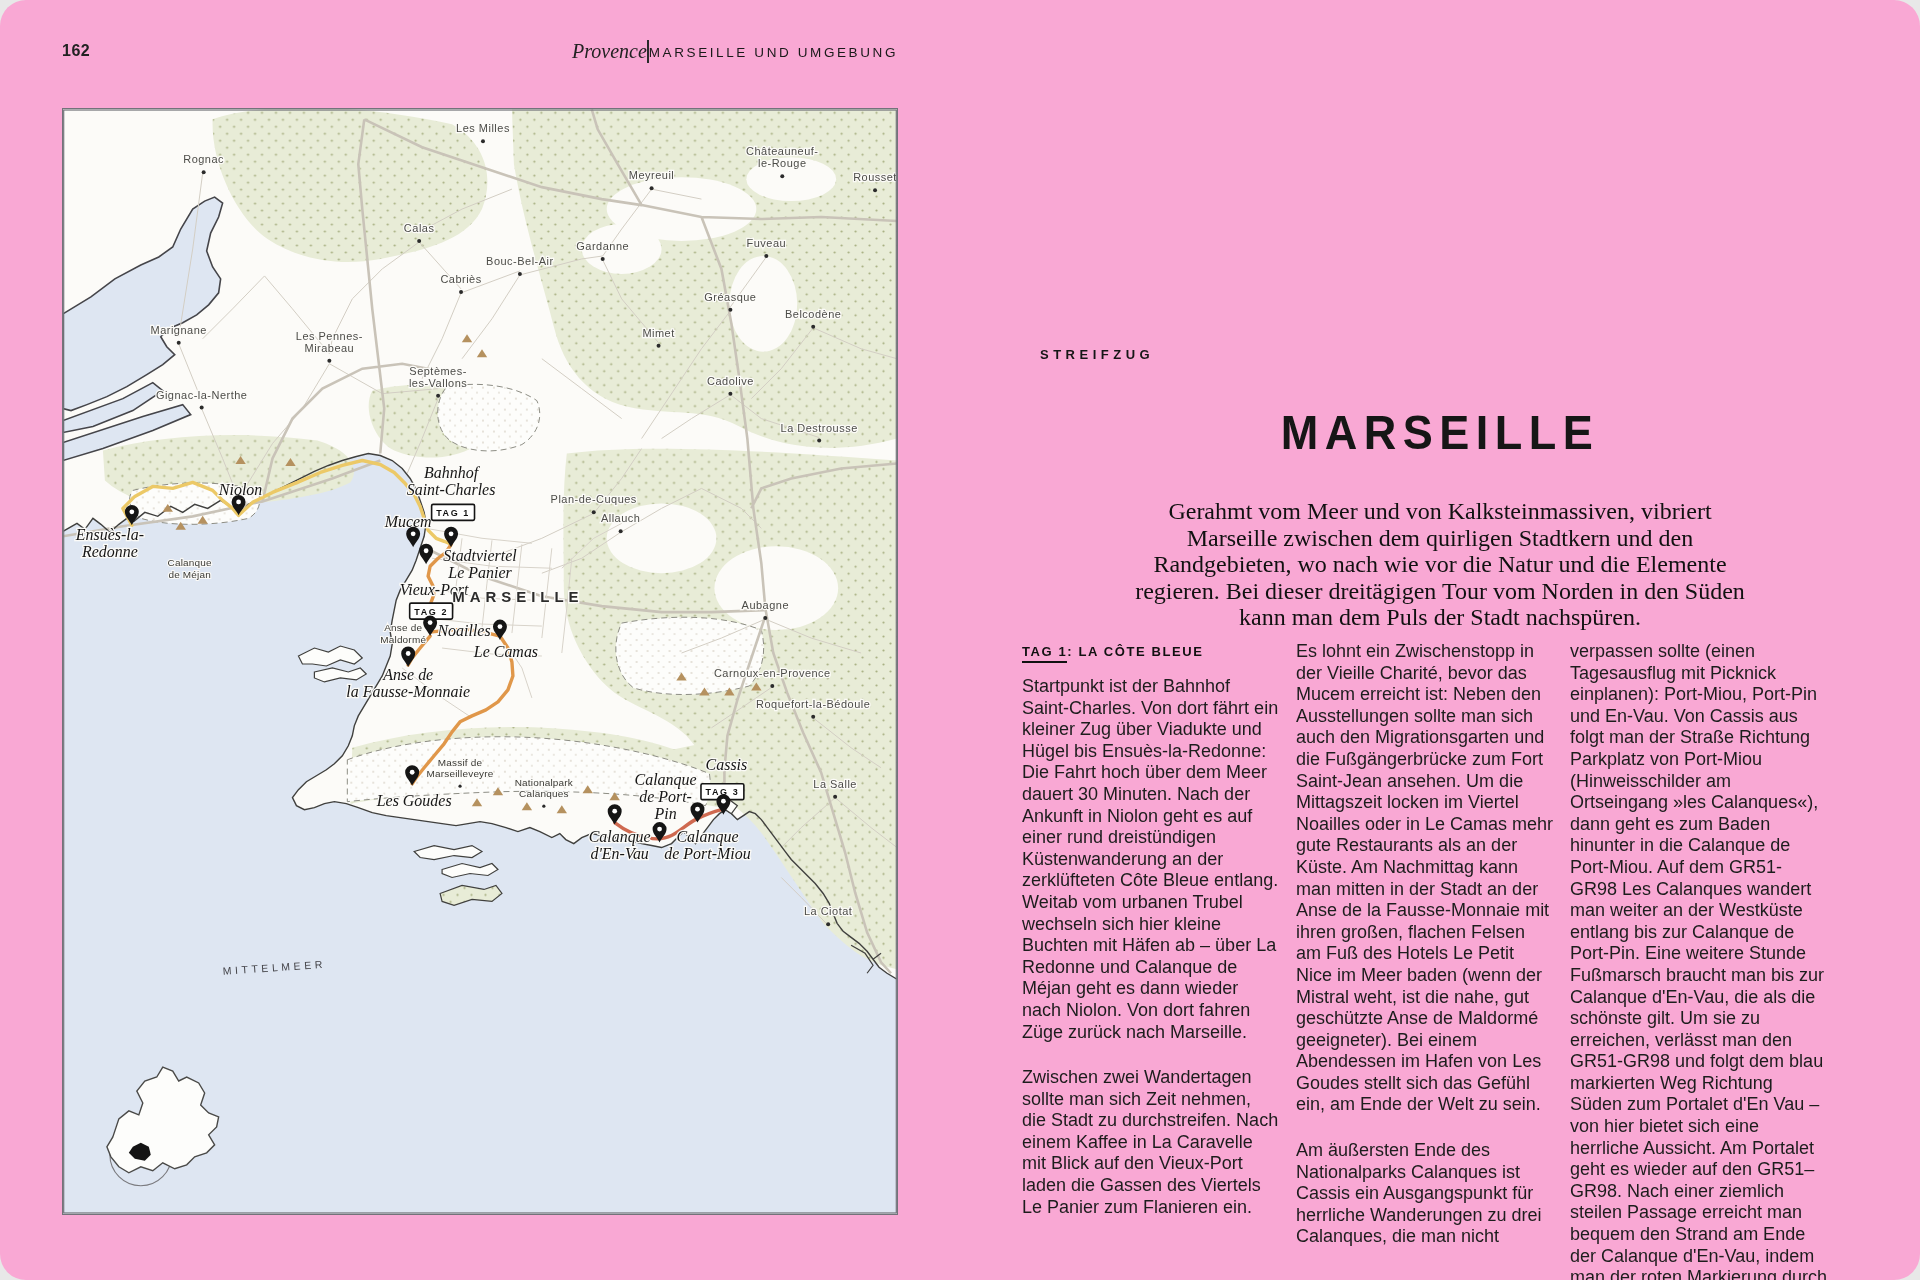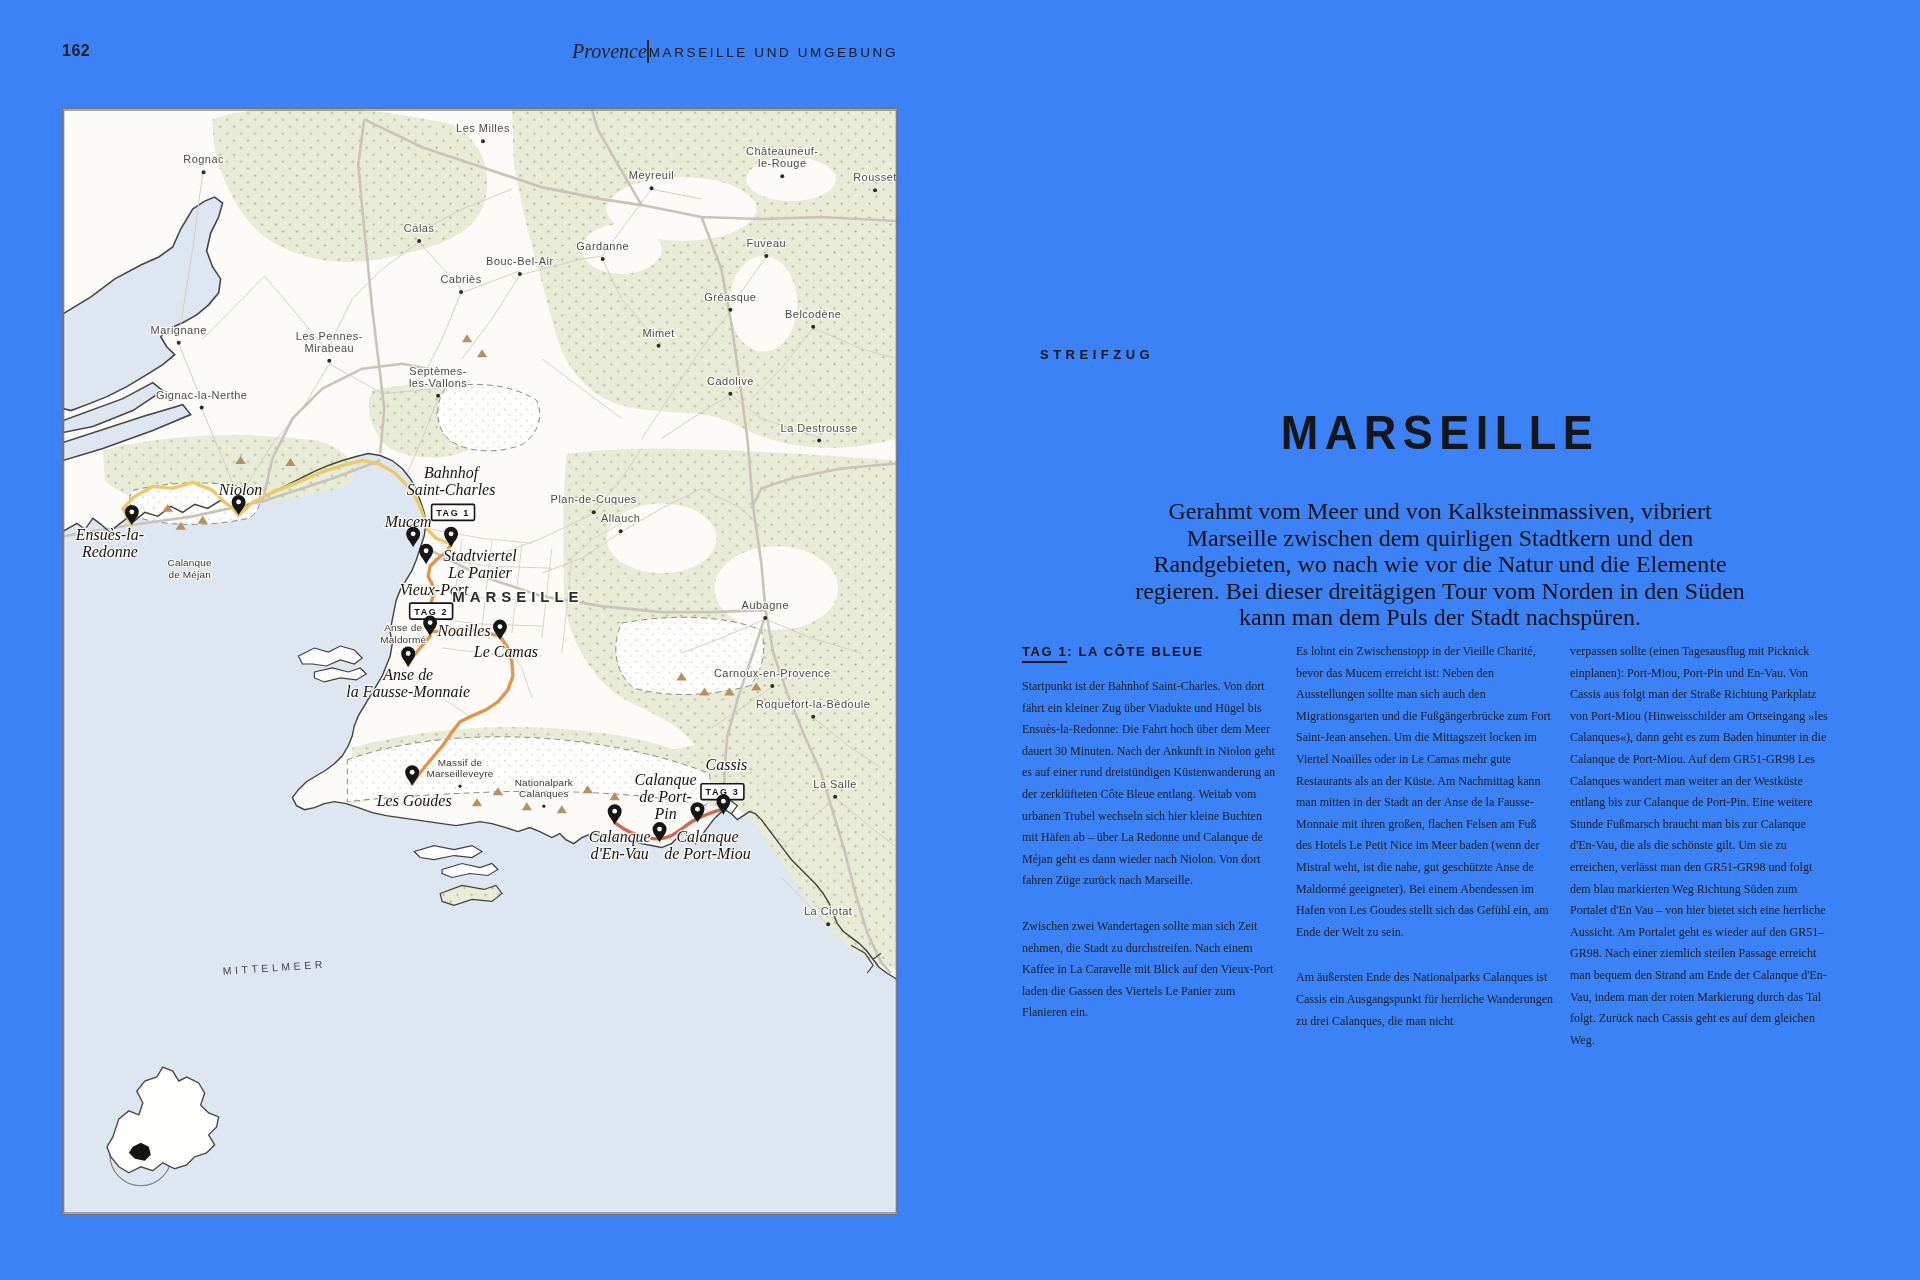--- a/index.html
+++ b/index.html
@@ -1,17 +1,17 @@
 <!DOCTYPE html>
 <html><head>
 <meta charset="utf-8">
 <style>
   html,body{margin:0;padding:0;background:#e8e8e8;}
-  .page{position:relative;width:1920px;height:1280px;background:#3b82f6;overflow:hidden;
-        font-family:"Liberation Sans",sans-serif;color:#1c1c1c;}
+  .page{position:relative;width:1920px;height:1280px;background:#f9a8d4;overflow:hidden;
+        font-family:"Liberation Sans",sans-serif;color:#1c1c1c;border-radius:26px;}
   
   .page-num{position:absolute;left:62px;top:42px;font-size:16px;font-weight:700;letter-spacing:.5px;color:#222;}
   .running-head{position:absolute;left:572px;top:40px;display:flex;align-items:center;}
   .rh-section{font-family:"Liberation Serif",serif;font-style:italic;font-size:20px;color:#222;}
   .rh-div{width:2px;height:23px;background:#2a2a2a;}
   .rh-title{font-size:13.5px;font-weight:400;letter-spacing:2.6px;color:#1a1a1a;padding-top:2px;}
   
   .map-wrap{position:absolute;left:62px;top:108px;width:836px;height:1107px;border:1px solid #73737a;box-sizing:border-box;background:#fcfbf8;}
   svg{display:block}
   .t-town{font-family:"Liberation Sans",sans-serif;font-size:11px;fill:#4c4c48;letter-spacing:.5px;text-anchor:middle;
@@ -32,21 +32,21 @@
          font-size:49px;font-weight:700;letter-spacing:7px;color:#161616;
          transform:scaleX(.92);transform-origin:center;white-space:nowrap;}
   .intro{position:absolute;left:1128px;top:498px;width:624px;text-align:center;
          font-family:"Liberation Serif",serif;font-size:24px;line-height:26.5px;color:#111;}
   .columns{position:absolute;left:1022px;top:641px;width:832px;display:flex;gap:16px;}
   .col{width:258px;flex:0 0 258px;}
   .col h3{margin:26px 0 13px 0;font-size:13px;font-weight:700;letter-spacing:1.6px;line-height:22px;color:#111;
           font-family:"Liberation Sans",sans-serif;}
   .col h3:first-child{margin-top:0;}
   .col h3 .tagu{border-bottom:2px solid #111;padding-bottom:2px;}
-  .col p{margin:0 0 24px 0;font-family:Liberation Serif, serif;font-size:12px;line-height:21.6px;color:#1d1d1d;}
+  .col p{margin:0 0 24px 0;font-family:Liberation Sans, sans-serif;font-size:18px;line-height:21.6px;color:#1d1d1d;}
 </style>
 </head>
 <body>
 
 <div class="page">
 
   <div class="page-num">162</div>
   <div class="running-head">
     <span class="rh-section">Provence</span>
     <span class="rh-div"></span>

